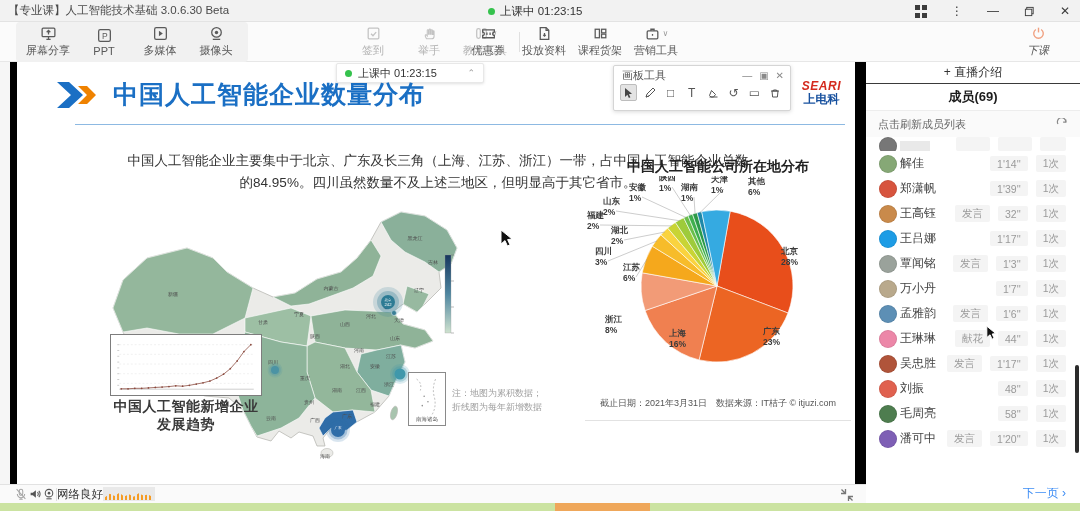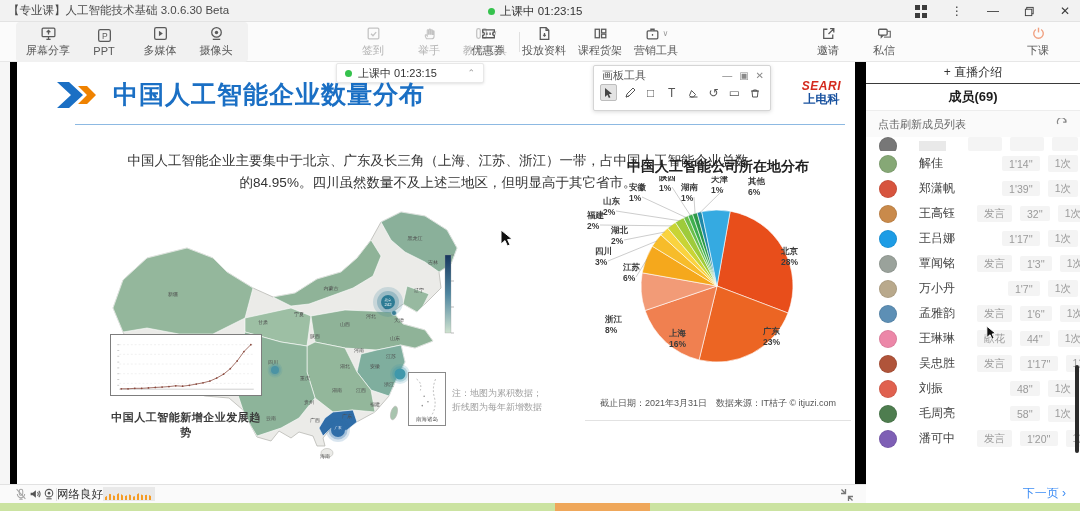--- a/index.html
+++ b/index.html
@@ -21,21 +21,21 @@
   .toolbar { height:40px; background:#fbfbfb; border-bottom:1px solid #e7e7e7; display:flex; align-items:center; position:relative; flex:0 0 40px; }
   .tgroup { display:flex; align-items:center; }
   .tgroup.primary { background:#f1f1f1; border-radius:4px; margin-left:16px; padding:1px 4px; }
   .ti { display:flex; flex-direction:column; align-items:center; justify-content:center; width:56px; height:38px; gap:1px; color:#5a5a5a; cursor:pointer; }
   .ti svg { width:17px; height:17px; }
   .ti .lbl { font-size:11px; color:#595959; white-space:nowrap; }
   .ti.dim { color:#c3c3c3; } .ti.dim .lbl { color:#b2b2b2; }
   .ti .iconrow { display:flex; align-items:center; gap:2px; }
   .caret { font-size:8px; color:#9a9a9a; }
   .vsep { width:1px; height:20px; background:#e0e0e0; margin:0 6px; }
-  .endclass { position:absolute; right:14px; }
+  .endclass { position:absolute; right:14px;font-style:italic; }
   .endclass .lbl { color:#555; }
   .endclass svg { color:#f0a080; }
   .grp-teach { position:absolute; left:345px; } .grp-market { position:absolute; left:460px; }
   .grp-social { position:absolute; left:800px; }
 
   
   .main { flex:1 1 auto; display:flex; min-height:0; }
   .gutter { width:10px; background:#f6f6f6; }
   .blackbar { background:#000; } .bb-l { width:7px; } .bb-r { width:11px; }
   .slide { flex:1 1 auto; background:#fff; position:relative; overflow:hidden; }
@@ -43,34 +43,34 @@
   .slide-title-row { position:absolute; left:40px; top:16px; display:flex; align-items:center; gap:10px; }
   .slide-title { font-size:25px; font-weight:bold; color:#1a6fc4; letter-spacing:1px; }
   .title-rule { position:absolute; left:58px; top:62px; width:770px; height:0; border-top:1.5px solid #8db9e2; }
   .seari { position:absolute; right:14px; top:18px; text-align:center; line-height:13px; }
   .seari .l1 { color:#d42a1e; font-weight:bold; font-size:12px; font-style:italic; letter-spacing:.5px; }
   .seari .l2 { color:#16509e; font-weight:bold; font-size:12px; }
 
   .status-pill { position:absolute; left:319px; top:1px; width:148px; height:20px; background:#fff; border:1px solid #e8e8e8; box-shadow:0 1px 3px rgba(0,0,0,.12); display:flex; align-items:center; gap:6px; padding:0 8px; font-size:11px; color:#333; border-radius:2px; }
   .status-pill .chev { margin-left:auto; color:#9a9a9a; font-size:9px; }
 
-  .boardpanel { position:absolute; left:576px; top:3px; width:178px; height:46px; background:#fff; border:1px solid #d5d5d5; box-shadow:0 1px 4px rgba(0,0,0,.15); border-radius:2px; font-size:11px; }
+  .boardpanel { position:absolute; left:596px; top:3px; width:178px; height:46px; background:#fff; border:1px solid #d5d5d5; box-shadow:0 1px 4px rgba(0,0,0,.15); border-radius:2px; font-size:11px; }
   .bp-head { display:flex; align-items:center; padding:2px 6px 0 8px; color:#555; }
   .bp-win { margin-left:auto; display:flex; gap:7px; color:#8a8a8a; font-size:10px; }
   .bp-tools { display:flex; align-items:center; gap:4px; padding:1px 6px; }
   .bp-tool { width:18px; height:17px; display:flex; align-items:center; justify-content:center; color:#555; font-size:12px; border-radius:2px; }
   .bp-tool.sel { background:#e3e3e3; border:1px solid #bdbdbd; }
   .bp-tool svg { width:12px; height:12px; }
 
   .slide-body { position:absolute; left:40px; top:88px; width:762px; text-align:center; font-size:13.5px; color:#333; line-height:22px; }
 
   .mapwrap { position:absolute; left:78px; top:138px; width:390px; height:268px; }
   .trend { position:absolute; left:93px; top:272px; width:152px; }
   .trend svg { background:#fff; border:1px solid #7d7d7d; display:block; }
-  .trend .cap { text-align:center; font-size:11px; font-weight:bold; color:#3a3a3a; margin-top:14px; letter-spacing:.5px; }
+  .trend .cap { text-align:center; font-size:14px; font-weight:bold; color:#3a3a3a; margin-top:2px; letter-spacing:.5px; }
   .seabox { position:absolute; left:391px; top:310px; width:38px; height:54px; border:1px solid #8a8a8a; background:#fff; }
   .seabox .sb-lbl { position:absolute; bottom:2px; width:100%; text-align:center; font-size:5.5px; color:#555; }
   .mapnote { position:absolute; left:435px; top:324px; font-size:9px; color:#9d9d9d; line-height:14px; }
 
   .pieblock { position:absolute; left:568px; top:96px; width:266px; }
   .pie-title { text-align:center; font-size:14px; font-weight:bold; color:#222; }
   .pie-foot { text-align:center; font-size:9px; color:#555; margin-top:2px; }
   .pie-div { border-bottom:1px solid #e2e2e2; margin-top:10px; }
 
   .cursor { position:absolute; z-index:50; }
@@ -81,21 +81,21 @@
   .p-tabs { height:27px; display:flex; border-bottom:1px solid #ededed; }
   .p-tab { flex:1; display:flex; align-items:center; justify-content:center; font-size:13px; color:#9b9b9b; cursor:pointer; }
   .p-tab.active { color:#1c1c1c; font-weight:bold; }
   .p-refresh { height:26px; display:flex; align-items:center; padding:0 12px; font-size:11px; color:#666; background:#fafafa; }
   .p-refresh svg { margin-left:auto; width:12px; height:12px; color:#8a8a8a; }
   .p-search { height:30px; display:flex; align-items:center; padding:0 10px; gap:8px; }
   .searchbox { flex:1; height:20px; background:#f5f5f5; border-radius:10px; display:flex; align-items:center; padding:0 8px; gap:5px; }
   .searchbox input { border:none; outline:none; background:transparent; font-size:11px; color:#333; width:100%; font-family:inherit; }
   .searchbox input::placeholder { color:#c2c2c2; }
   .mlist { flex:1; overflow:hidden; position:relative; }
-  .mrow { height:25px; display:flex; align-items:center; padding:0 2px 0 13px; gap:22px; }
+  .mrow { height:25px; display:flex; align-items:center; padding:0 14px 0 13px; gap:3px; }
   .mrow.clipped { height:14px; overflow:hidden; align-items:flex-start; }
   .avatar { width:18px; height:18px; border-radius:50%; flex:0 0 18px; box-shadow:inset 0 0 0 1px rgba(0,0,0,.08); }
   .mname { font-size:12px; color:#444; white-space:nowrap; }
   .chips { margin-left:auto; display:flex; gap:8px; align-items:center; }
   .chip { background:#f4f4f4; color:#9a9a9a; font-size:10.5px; padding:1.5px 7px; border-radius:2px; white-space:nowrap; }
   .chip.ph { width:34px; height:14px; }
   .bar-ph { width:30px; height:10px; background:#e9e9e9; margin-top:4px; }
   .nextpage { color:#3d8df5; font-size:12px; cursor:pointer; }
   .p-scrollthumb { position:absolute; right:1px; top:228px; width:4px; height:88px; background:#2b2b2b; border-radius:2px; z-index:5;}
 
@@ -234,36 +234,20 @@
             <svg viewBox="0 0 16 16" fill="none" stroke="currentColor" stroke-width="1.2">
               <rect x="3" y="5.5" width="10" height="7.5" rx="1"></rect>
               <path d="M6.5 5.5V4h3v1.5M8 8.5v1.5"></path>
             </svg>
             <span class="caret">∨</span>
           </span>
         <span class="lbl">营销工具</span>
       </div>
     </div>
 
-    <div class="tgroup grp-social">
-      <div class="ti">
-        <svg viewBox="0 0 16 16" fill="none" stroke="currentColor" stroke-width="1.2">
-            <path d="M7 4H3.5v8.5H12V9M9.5 3.5H13V7M12.6 3.9L8 8.5"></path>
-          </svg>
-        <span class="lbl">邀请</span>
-      </div>
-      <div class="ti">
-        <svg viewBox="0 0 16 16" fill="none" stroke="currentColor" stroke-width="1.2">
-            <rect x="2.5" y="4" width="8" height="5.5" rx="1"></rect>
-            <path d="M5 9.5v2l2-2"></path>
-            <path d="M11 6h2.5v5.5h-6" opacity=".8"></path>
-          </svg>
-        <span class="lbl">私信</span>
-      </div>
-    </div>
 
     <div class="ti endclass">
       <svg viewBox="0 0 16 16" fill="none" stroke="currentColor" stroke-width="1.3">
           <path d="M5.5 4.2a4.5 4.5 0 105 0"></path>
           <path d="M8 2.5V7"></path>
         </svg>
       <span class="lbl">下课</span>
     </div>
   </div>
 

